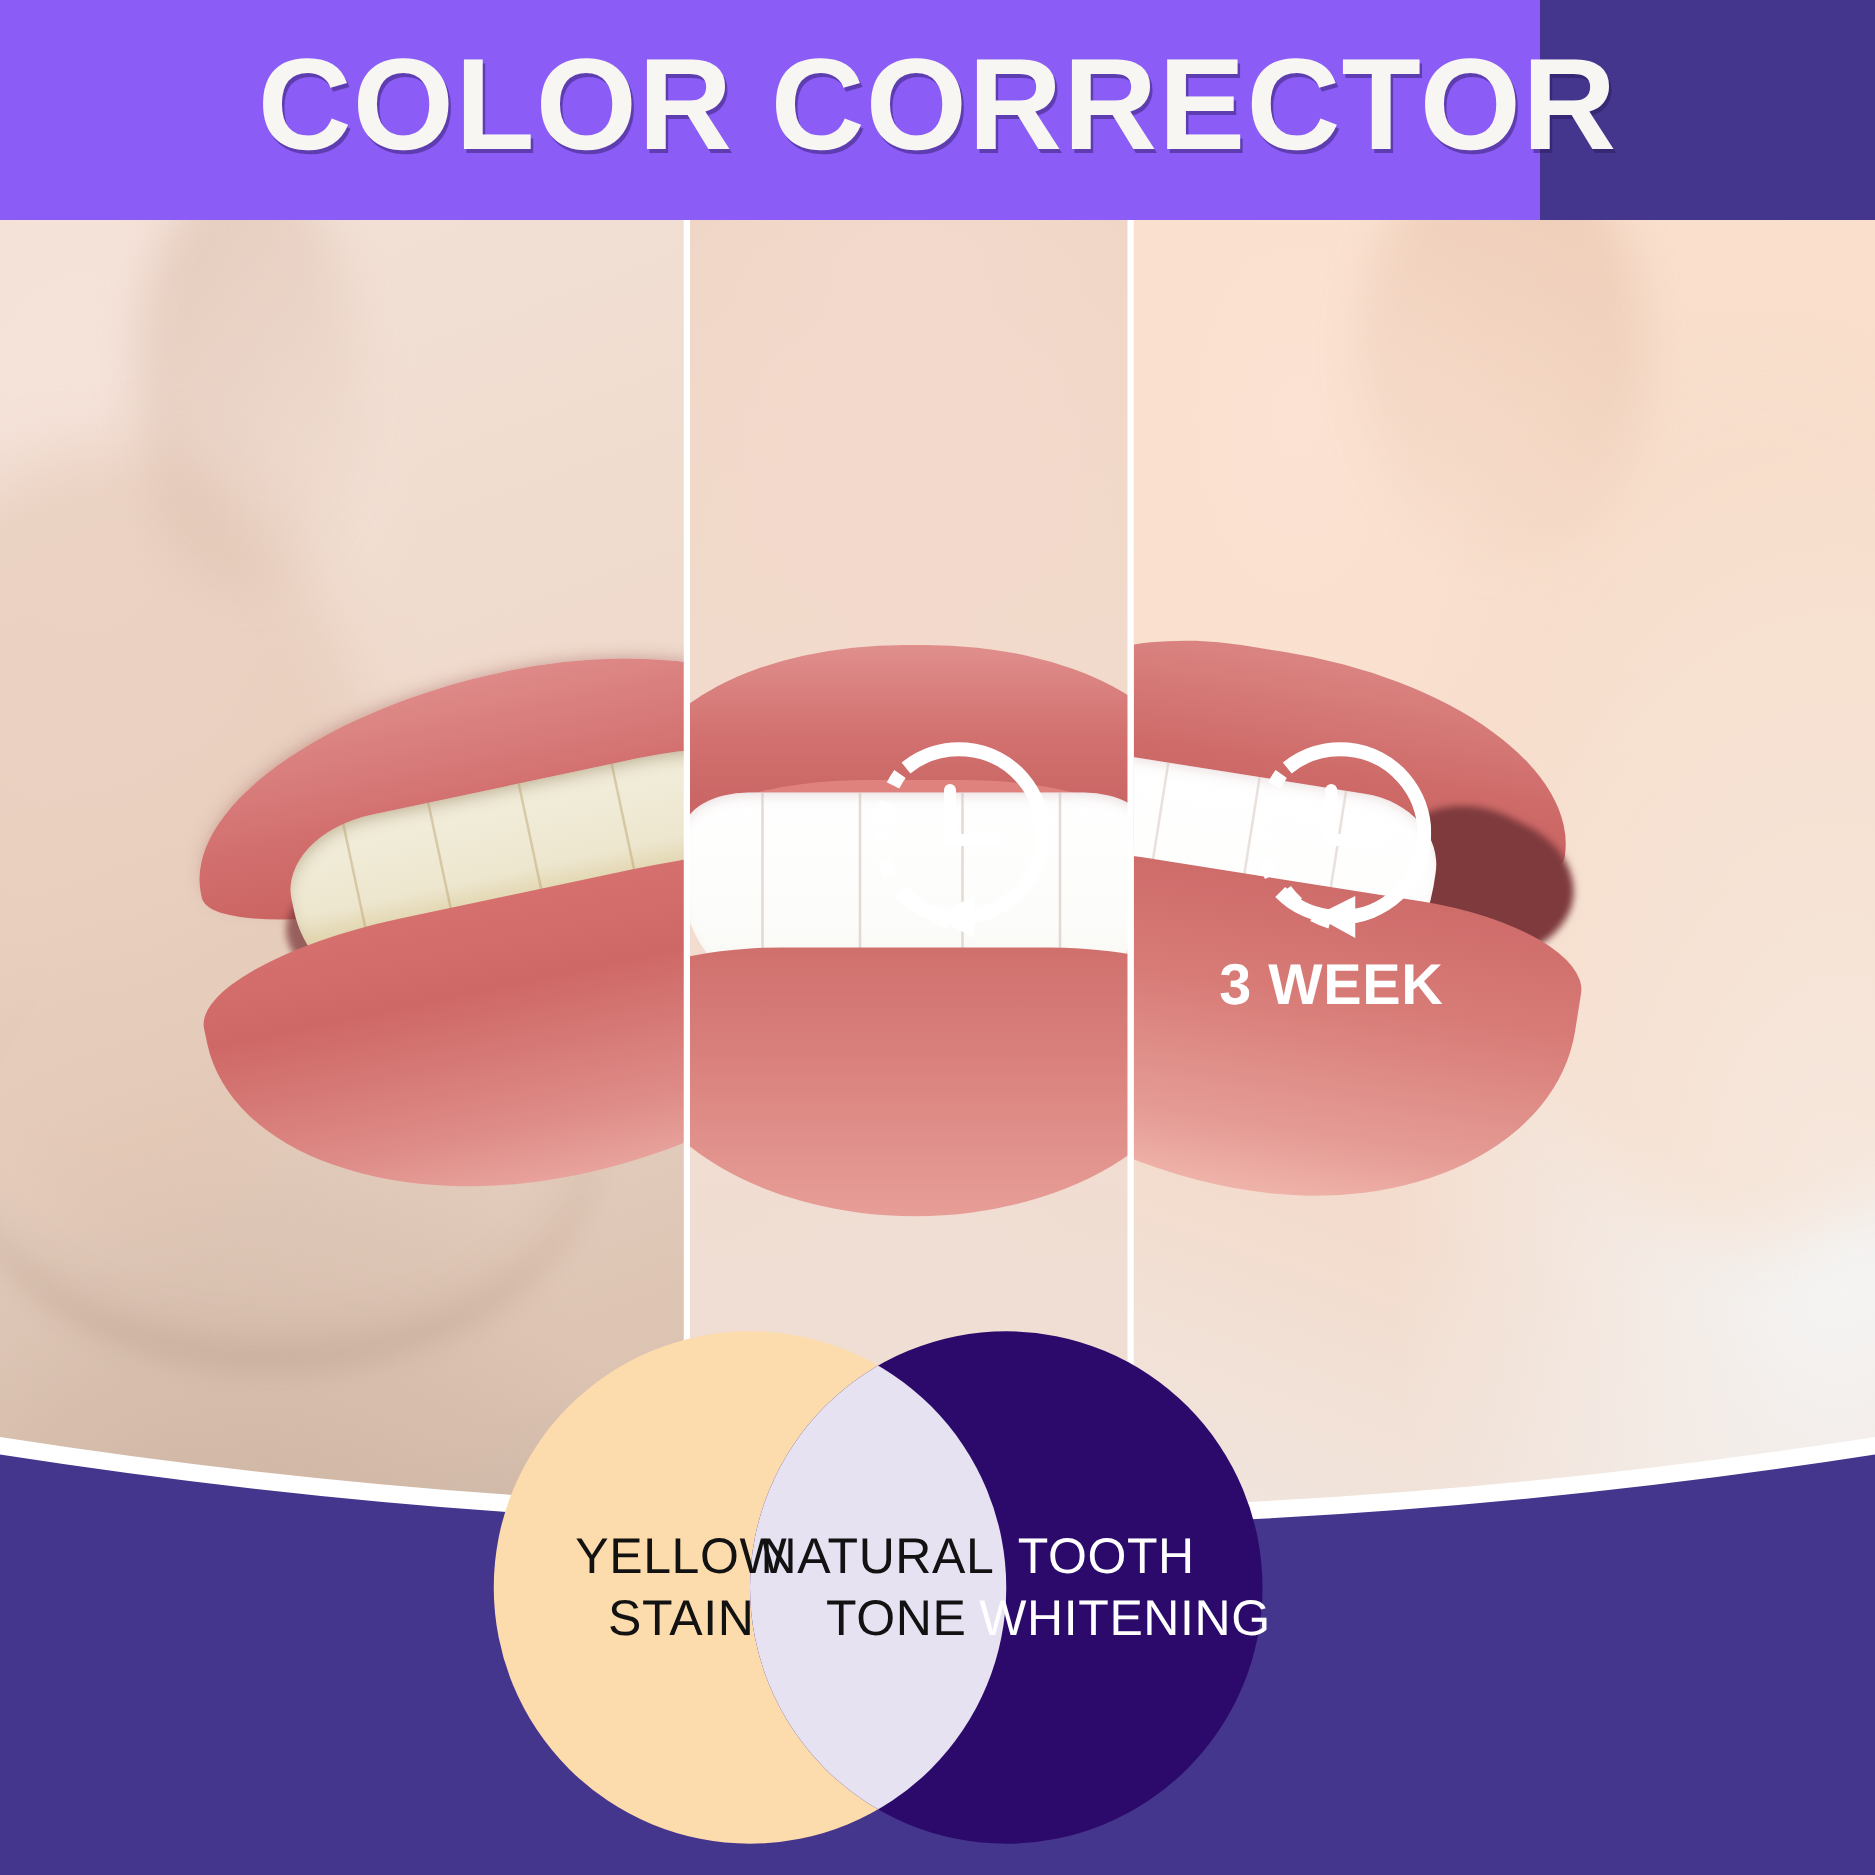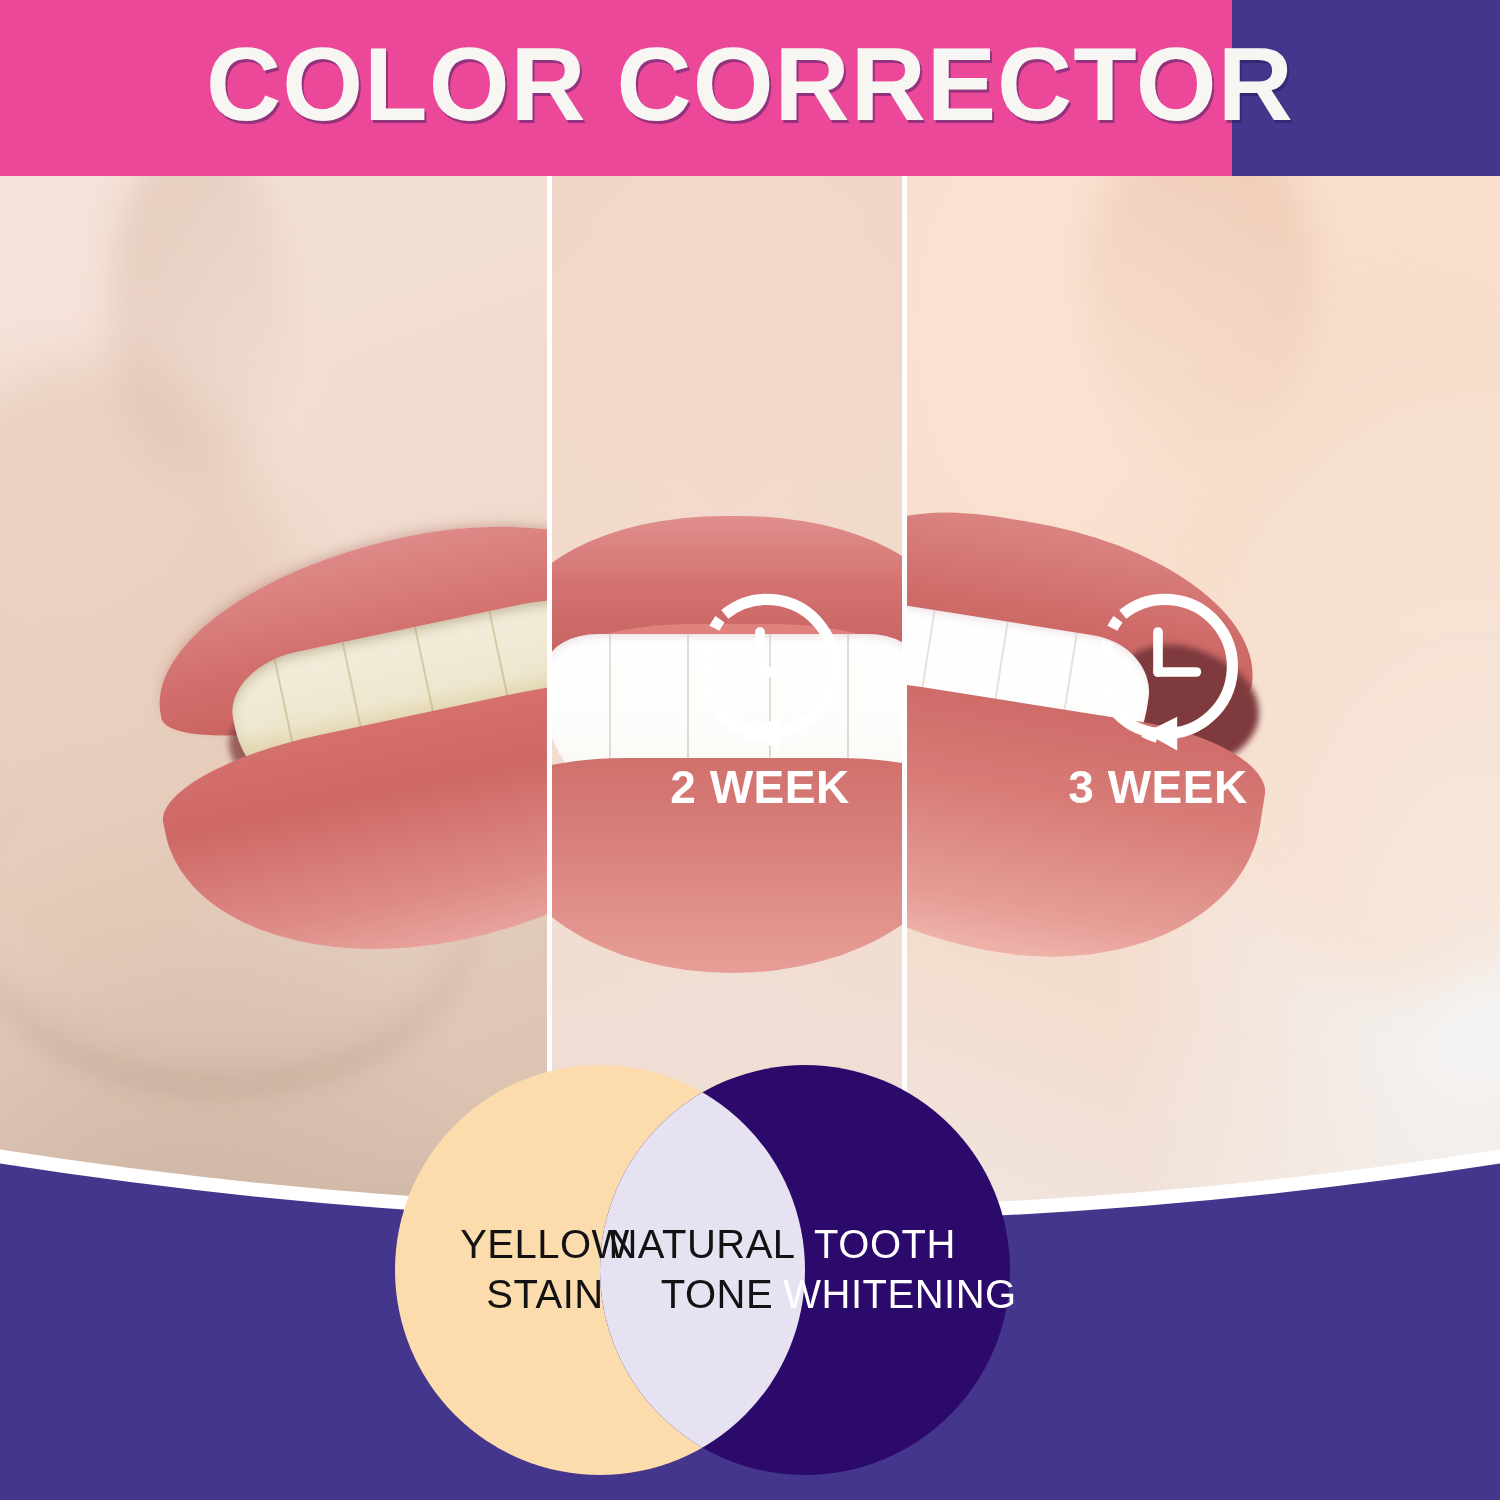--- a/index.html
+++ b/index.html
@@ -10,21 +10,21 @@
   #stage{
     position:relative;
     width:1500px;height:1500px;
     overflow:hidden;
     background:#44358D;
   }
 
   
   .header-band{
     position:absolute;left:0;top:0;width:1232px;height:176px;
-    background:#ec4899;
+    background:#8b5cf6;
     z-index:40;
   }
   .header-title{
     position:absolute;left:0;top:30px;width:1500px;
     text-align:center;
     color:#F7F6F3;
     font-size:104px;
     font-weight:bold;
     letter-spacing:1px;
     line-height:1.05;
@@ -180,21 +180,21 @@
   
   .badges{
     position:absolute;left:0;top:0;width:1500px;height:1324px;z-index:25;
     pointer-events:none;
   }
   .badge{
     position:absolute;top:592px;width:260px;text-align:center;pointer-events:auto;
   }
   .badge.b1{left:275px;}
   .badge.b2{left:630px;}
-  .badge.b3{left:1028px;}
+  .badge.b3{left:935px;}
   .badge svg{display:block;margin:0 auto;}
   .badge-label{
     margin-top:12px;
     color:#FFFFFF;
     font-size:46px;
     font-weight:bold;
     letter-spacing:.5px;
     line-height:1;
     font-family:"Liberation Sans","DejaVu Sans",sans-serif;
   }
@@ -292,21 +292,20 @@
           <path d="M 20 68 A 42 42 0 0 1 16 45" stroke-dasharray="9 9"></path>
           <path d="M 17 40 A 42 42 0 0 1 25 17" stroke-dasharray="9 9"></path>
           <path d="M 27 75 A 42 42 0 0 0 55 92" stroke-dasharray="9 10"></path>
         </g>
         <polygon points="62,78 42,88 62,99" fill="#FFFFFF"></polygon>
         <g stroke="#FFFFFF" stroke-width="6" stroke-linecap="round">
           <line x1="50" y1="50" x2="50" y2="25"></line>
           <line x1="50" y1="50" x2="74" y2="50"></line>
         </g>
       </svg>
-      <div class="badge-label">2 WEEK</div>
     </div>
 
     <div class="badge b3">
       <svg width="160" height="160" viewBox="0 0 100 100" aria-hidden="true">
         <g fill="none" stroke="#FFFFFF" stroke-width="7" stroke-linecap="butt">
           <path d="M 28 14 A 42 42 0 1 1 24.5 76"></path>
           <path d="M 20 68 A 42 42 0 0 1 16 45" stroke-dasharray="9 9"></path>
           <path d="M 17 40 A 42 42 0 0 1 25 17" stroke-dasharray="9 9"></path>
           <path d="M 27 75 A 42 42 0 0 0 55 92" stroke-dasharray="9 10"></path>
         </g>

